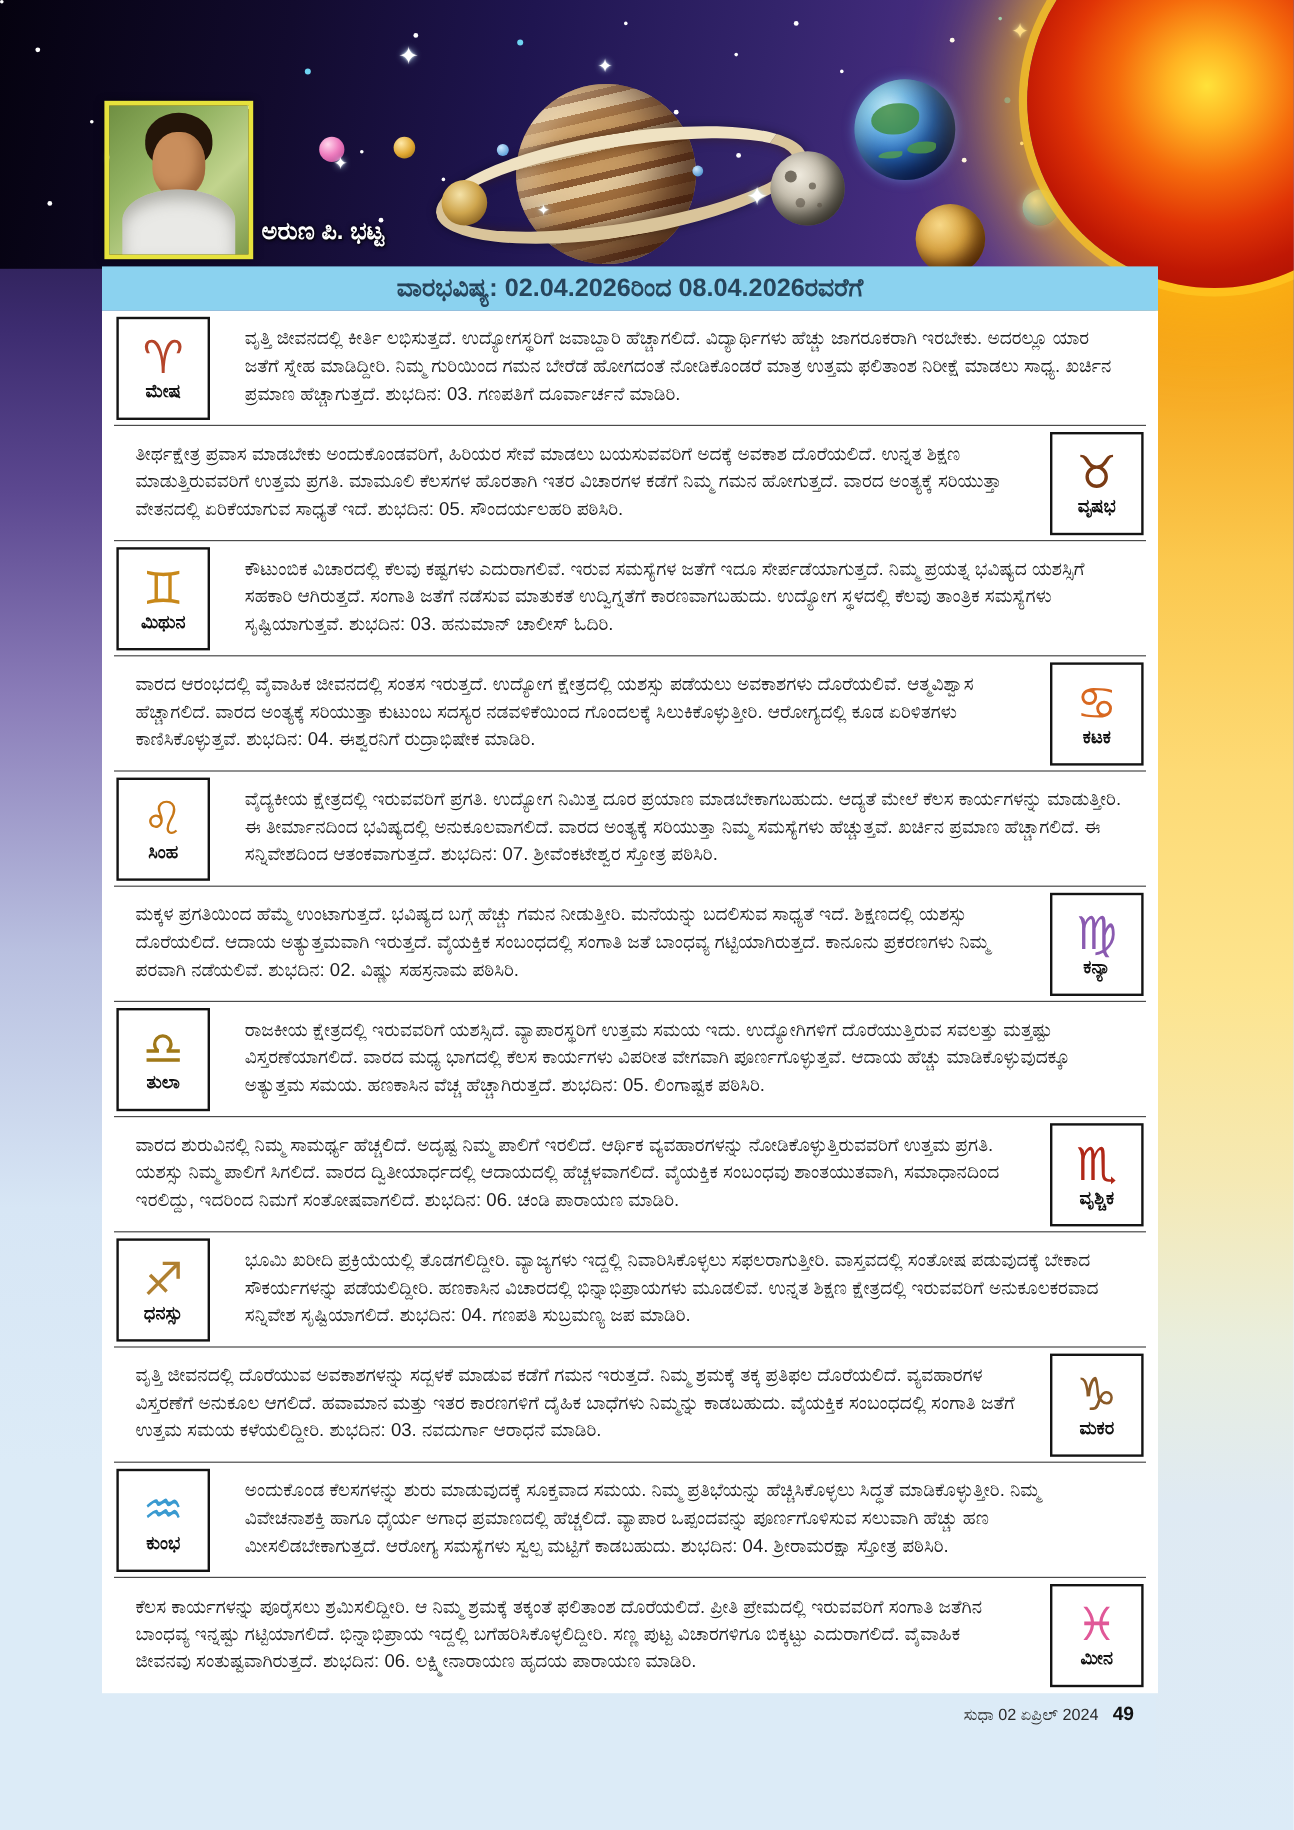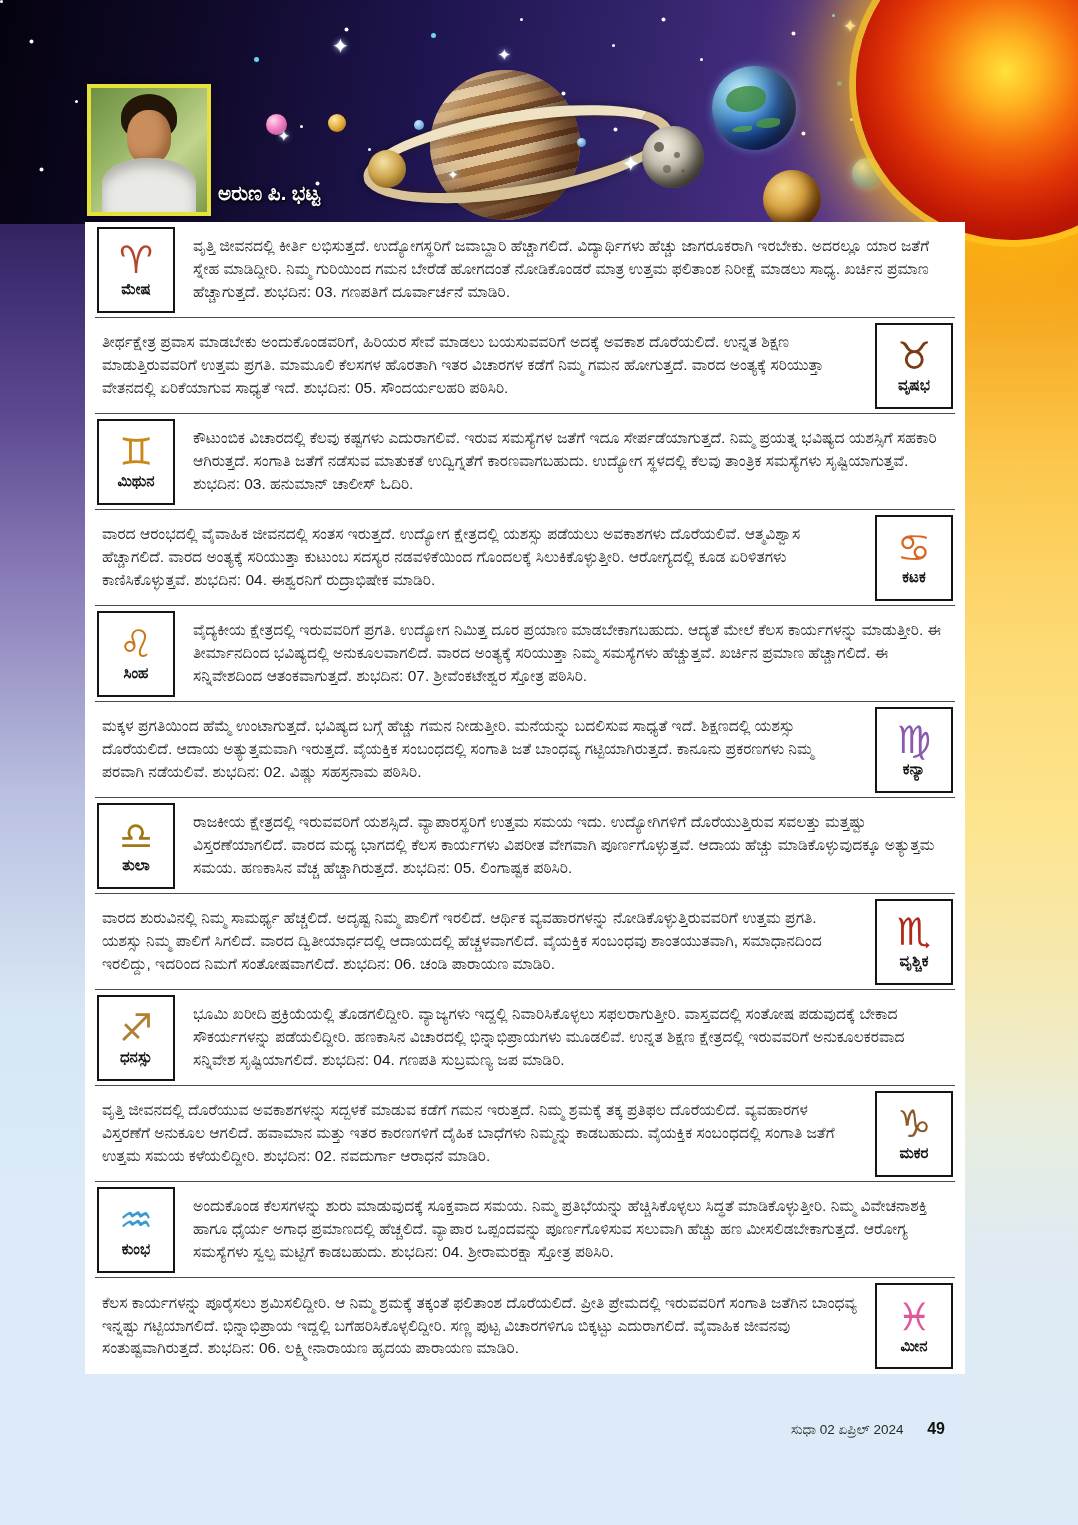--- a/index.html
+++ b/index.html
@@ -67,25 +67,25 @@
     color:#27455c;font-weight:bold;font-size:21px;}
   .rows{background:#fff;padding:0 10px;}
   .sign-row{display:flex;align-items:center;height:96px;box-sizing:border-box;overflow:hidden;
     border-bottom:1.6px solid #4a4a4a;padding:4px 2px;gap:13px;}
   .sign-row.rtl{flex-direction:row-reverse;}
   .sign-row:last-child{border-bottom:none;}
   .icon-box{flex:0 0 74px;height:82px;border:2.5px solid #141414;background:#fff;display:flex;flex-direction:column;
     align-items:center;justify-content:center;gap:1px;}
   .zsym{font-size:38px;line-height:1;font-family:"DejaVu Sans",sans-serif;}
   .zname{font-size:15px;font-weight:bold;color:#111;}
-  .ztext{flex:1;margin:5px;font-size:15.5px;line-height:1.47;color:#1d1d1d;text-align:left;}
+  .ztext{flex:1;margin:16px;font-size:15.5px;line-height:1.47;color:#1d1d1d;text-align:left;}
   
   .footer{position:absolute;left:85px;top:1420px;width:860px;text-align:right;z-index:4;
     color:#2a2a2a;font-size:13.5px;}
-  .footer b{font-size:16px;margin-left:20px;color:#111;}
+  .footer b{font-size:16px;margin-left:8px;color:#111;}
 </style>
 </head>
 <body>
 
 <div class="bg-right"></div>
 
 <div class="space">
   <div class="dot" style="box-shadow:30px 40px 0 .5px #fff,75px 100px 0 0 #fff,160px 122px 0 .5px #fff,205px 88px 0 0 #fff,255px 58px 0 1px #6fd4f2,300px 125px 0 0 #fff,345px 28px 0 .5px #fff,432px 34px 0 1px #6fd4f2,520px 18px 0 0 #fff,562px 92px 0 .5px #fff,612px 44px 0 0 #fff,662px 18px 0 .5px #fff,700px 58px 0 0 #fff,792px 32px 0 .5px #fff,832px 14px 0 0 #6fd4f2,838px 82px 0 1px #3a8ae0,316px 182px 0 .5px #fff,368px 148px 0 0 #fff,470px 186px 0 .5px #fff,556px 170px 0 0 #fff,614px 128px 0 .5px #fff,762px 92px 0 0 #fff,802px 132px 0 .5px #fff,850px 118px 0 0 #fff,40px 168px 0 .5px #fff,106px 194px 0 0 #fff,142px 158px 0 .5px #fff,925px 28px 0 1px #6fd4f2"></div>
   <span class="twinkle" style="left:332px;top:34px;font-size:20px">✦</span>
   <span class="twinkle" style="left:498px;top:46px;font-size:15px">✦</span>
@@ -113,20 +113,21 @@
 <div class="sun"></div>
 
 <div class="photo">
   <div class="hair"></div>
   <div class="face"></div>
   <div class="shirt"></div>
 </div>
 <div class="astro-name">ಅರುಣ ಪಿ. ಭಟ್ಟ</div>
 
 <div class="panel">
+  <div class="banner">ವಾರಭವಿಷ್ಯ: 02.04.2026ರಿಂದ 08.04.2026ರವರೆಗೆ</div>
   <div class="rows">
 
     <div class="sign-row">
       <div class="icon-box">
         <span class="zsym" style="color: rgb(181, 69, 42);">♈</span>
         <span class="zname">ಮೇಷ</span>
       </div>
       <p class="ztext">ವೃತ್ತಿ ಜೀವನದಲ್ಲಿ ಕೀರ್ತಿ ಲಭಿಸುತ್ತದೆ. ಉದ್ಯೋಗಸ್ಥರಿಗೆ ಜವಾಬ್ದಾರಿ ಹೆಚ್ಚಾಗಲಿದೆ. ವಿದ್ಯಾರ್ಥಿಗಳು ಹೆಚ್ಚು ಜಾಗರೂಕರಾಗಿ ಇರಬೇಕು. ಅದರಲ್ಲೂ ಯಾರ ಜತೆಗೆ ಸ್ನೇಹ ಮಾಡಿದ್ದೀರಿ. ನಿಮ್ಮ ಗುರಿಯಿಂದ ಗಮನ ಬೇರೆಡೆ ಹೋಗದಂತೆ ನೋಡಿಕೊಂಡರೆ ಮಾತ್ರ ಉತ್ತಮ ಫಲಿತಾಂಶ ನಿರೀಕ್ಷೆ ಮಾಡಲು ಸಾಧ್ಯ. ಖರ್ಚಿನ ಪ್ರಮಾಣ ಹೆಚ್ಚಾಗುತ್ತದೆ. ಶುಭದಿನ: 03. ಗಣಪತಿಗೆ ದೂರ್ವಾರ್ಚನೆ ಮಾಡಿರಿ.</p>
     </div>
 
@@ -192,21 +193,21 @@
         <span class="zname">ಧನಸ್ಸು</span>
       </div>
       <p class="ztext">ಭೂಮಿ ಖರೀದಿ ಪ್ರಕ್ರಿಯೆಯಲ್ಲಿ ತೊಡಗಲಿದ್ದೀರಿ. ವ್ಯಾಜ್ಯಗಳು ಇದ್ದಲ್ಲಿ ನಿವಾರಿಸಿಕೊಳ್ಳಲು ಸಫಲರಾಗುತ್ತೀರಿ. ವಾಸ್ತವದಲ್ಲಿ ಸಂತೋಷ ಪಡುವುದಕ್ಕೆ ಬೇಕಾದ ಸೌಕರ್ಯಗಳನ್ನು ಪಡೆಯಲಿದ್ದೀರಿ. ಹಣಕಾಸಿನ ವಿಚಾರದಲ್ಲಿ ಭಿನ್ನಾಭಿಪ್ರಾಯಗಳು ಮೂಡಲಿವೆ. ಉನ್ನತ ಶಿಕ್ಷಣ ಕ್ಷೇತ್ರದಲ್ಲಿ ಇರುವವರಿಗೆ ಅನುಕೂಲಕರವಾದ ಸನ್ನಿವೇಶ ಸೃಷ್ಟಿಯಾಗಲಿದೆ. ಶುಭದಿನ: 04. ಗಣಪತಿ ಸುಬ್ರಮಣ್ಯ ಜಪ ಮಾಡಿರಿ.</p>
     </div>
 
     <div class="sign-row rtl">
       <div class="icon-box">
         <span class="zsym" style="color: rgb(138, 90, 40);">♑</span>
         <span class="zname">ಮಕರ</span>
       </div>
-      <p class="ztext">ವೃತ್ತಿ ಜೀವನದಲ್ಲಿ ದೊರೆಯುವ ಅವಕಾಶಗಳನ್ನು ಸದ್ಬಳಕೆ ಮಾಡುವ ಕಡೆಗೆ ಗಮನ ಇರುತ್ತದೆ. ನಿಮ್ಮ ಶ್ರಮಕ್ಕೆ ತಕ್ಕ ಪ್ರತಿಫಲ ದೊರೆಯಲಿದೆ. ವ್ಯವಹಾರಗಳ ವಿಸ್ತರಣೆಗೆ ಅನುಕೂಲ ಆಗಲಿದೆ. ಹವಾಮಾನ ಮತ್ತು ಇತರ ಕಾರಣಗಳಿಗೆ ದೈಹಿಕ ಬಾಧೆಗಳು ನಿಮ್ಮನ್ನು ಕಾಡಬಹುದು. ವೈಯಕ್ತಿಕ ಸಂಬಂಧದಲ್ಲಿ ಸಂಗಾತಿ ಜತೆಗೆ ಉತ್ತಮ ಸಮಯ ಕಳೆಯಲಿದ್ದೀರಿ. ಶುಭದಿನ: 02. ನವದುರ್ಗಾ ಆರಾಧನೆ ಮಾಡಿರಿ.</p>
+      <p class="ztext">ವೃತ್ತಿ ಜೀವನದಲ್ಲಿ ದೊರೆಯುವ ಅವಕಾಶಗಳನ್ನು ಸದ್ಬಳಕೆ ಮಾಡುವ ಕಡೆಗೆ ಗಮನ ಇರುತ್ತದೆ. ನಿಮ್ಮ ಶ್ರಮಕ್ಕೆ ತಕ್ಕ ಪ್ರತಿಫಲ ದೊರೆಯಲಿದೆ. ವ್ಯವಹಾರಗಳ ವಿಸ್ತರಣೆಗೆ ಅನುಕೂಲ ಆಗಲಿದೆ. ಹವಾಮಾನ ಮತ್ತು ಇತರ ಕಾರಣಗಳಿಗೆ ದೈಹಿಕ ಬಾಧೆಗಳು ನಿಮ್ಮನ್ನು ಕಾಡಬಹುದು. ವೈಯಕ್ತಿಕ ಸಂಬಂಧದಲ್ಲಿ ಸಂಗಾತಿ ಜತೆಗೆ ಉತ್ತಮ ಸಮಯ ಕಳೆಯಲಿದ್ದೀರಿ. ಶುಭದಿನ: 03. ನವದುರ್ಗಾ ಆರಾಧನೆ ಮಾಡಿರಿ.</p>
     </div>
 
     <div class="sign-row">
       <div class="icon-box">
         <span class="zsym" style="color: rgb(58, 154, 208);">♒</span>
         <span class="zname">ಕುಂಭ</span>
       </div>
       <p class="ztext">ಅಂದುಕೊಂಡ ಕೆಲಸಗಳನ್ನು ಶುರು ಮಾಡುವುದಕ್ಕೆ ಸೂಕ್ತವಾದ ಸಮಯ. ನಿಮ್ಮ ಪ್ರತಿಭೆಯನ್ನು ಹೆಚ್ಚಿಸಿಕೊಳ್ಳಲು ಸಿದ್ಧತೆ ಮಾಡಿಕೊಳ್ಳುತ್ತೀರಿ. ನಿಮ್ಮ ವಿವೇಚನಾಶಕ್ತಿ ಹಾಗೂ ಧೈರ್ಯ ಅಗಾಧ ಪ್ರಮಾಣದಲ್ಲಿ ಹೆಚ್ಚಲಿದೆ. ವ್ಯಾಪಾರ ಒಪ್ಪಂದವನ್ನು ಪೂರ್ಣಗೊಳಿಸುವ ಸಲುವಾಗಿ ಹೆಚ್ಚು ಹಣ ಮೀಸಲಿಡಬೇಕಾಗುತ್ತದೆ. ಆರೋಗ್ಯ ಸಮಸ್ಯೆಗಳು ಸ್ವಲ್ಪ ಮಟ್ಟಿಗೆ ಕಾಡಬಹುದು. ಶುಭದಿನ: 04. ಶ್ರೀರಾಮರಕ್ಷಾ ಸ್ತೋತ್ರ ಪಠಿಸಿರಿ.</p>
     </div>
 

